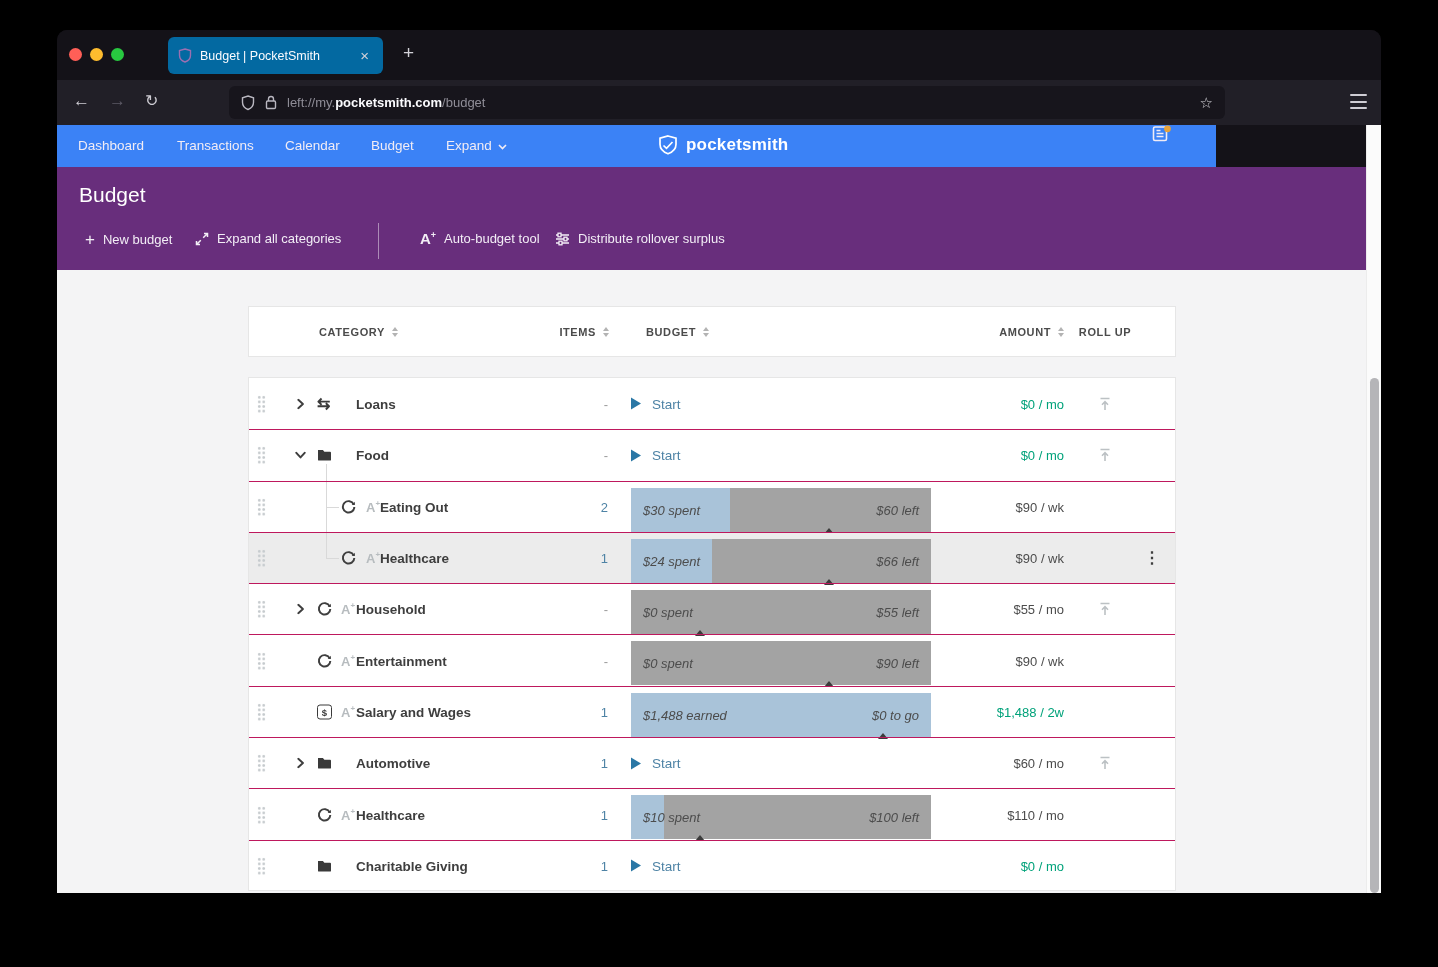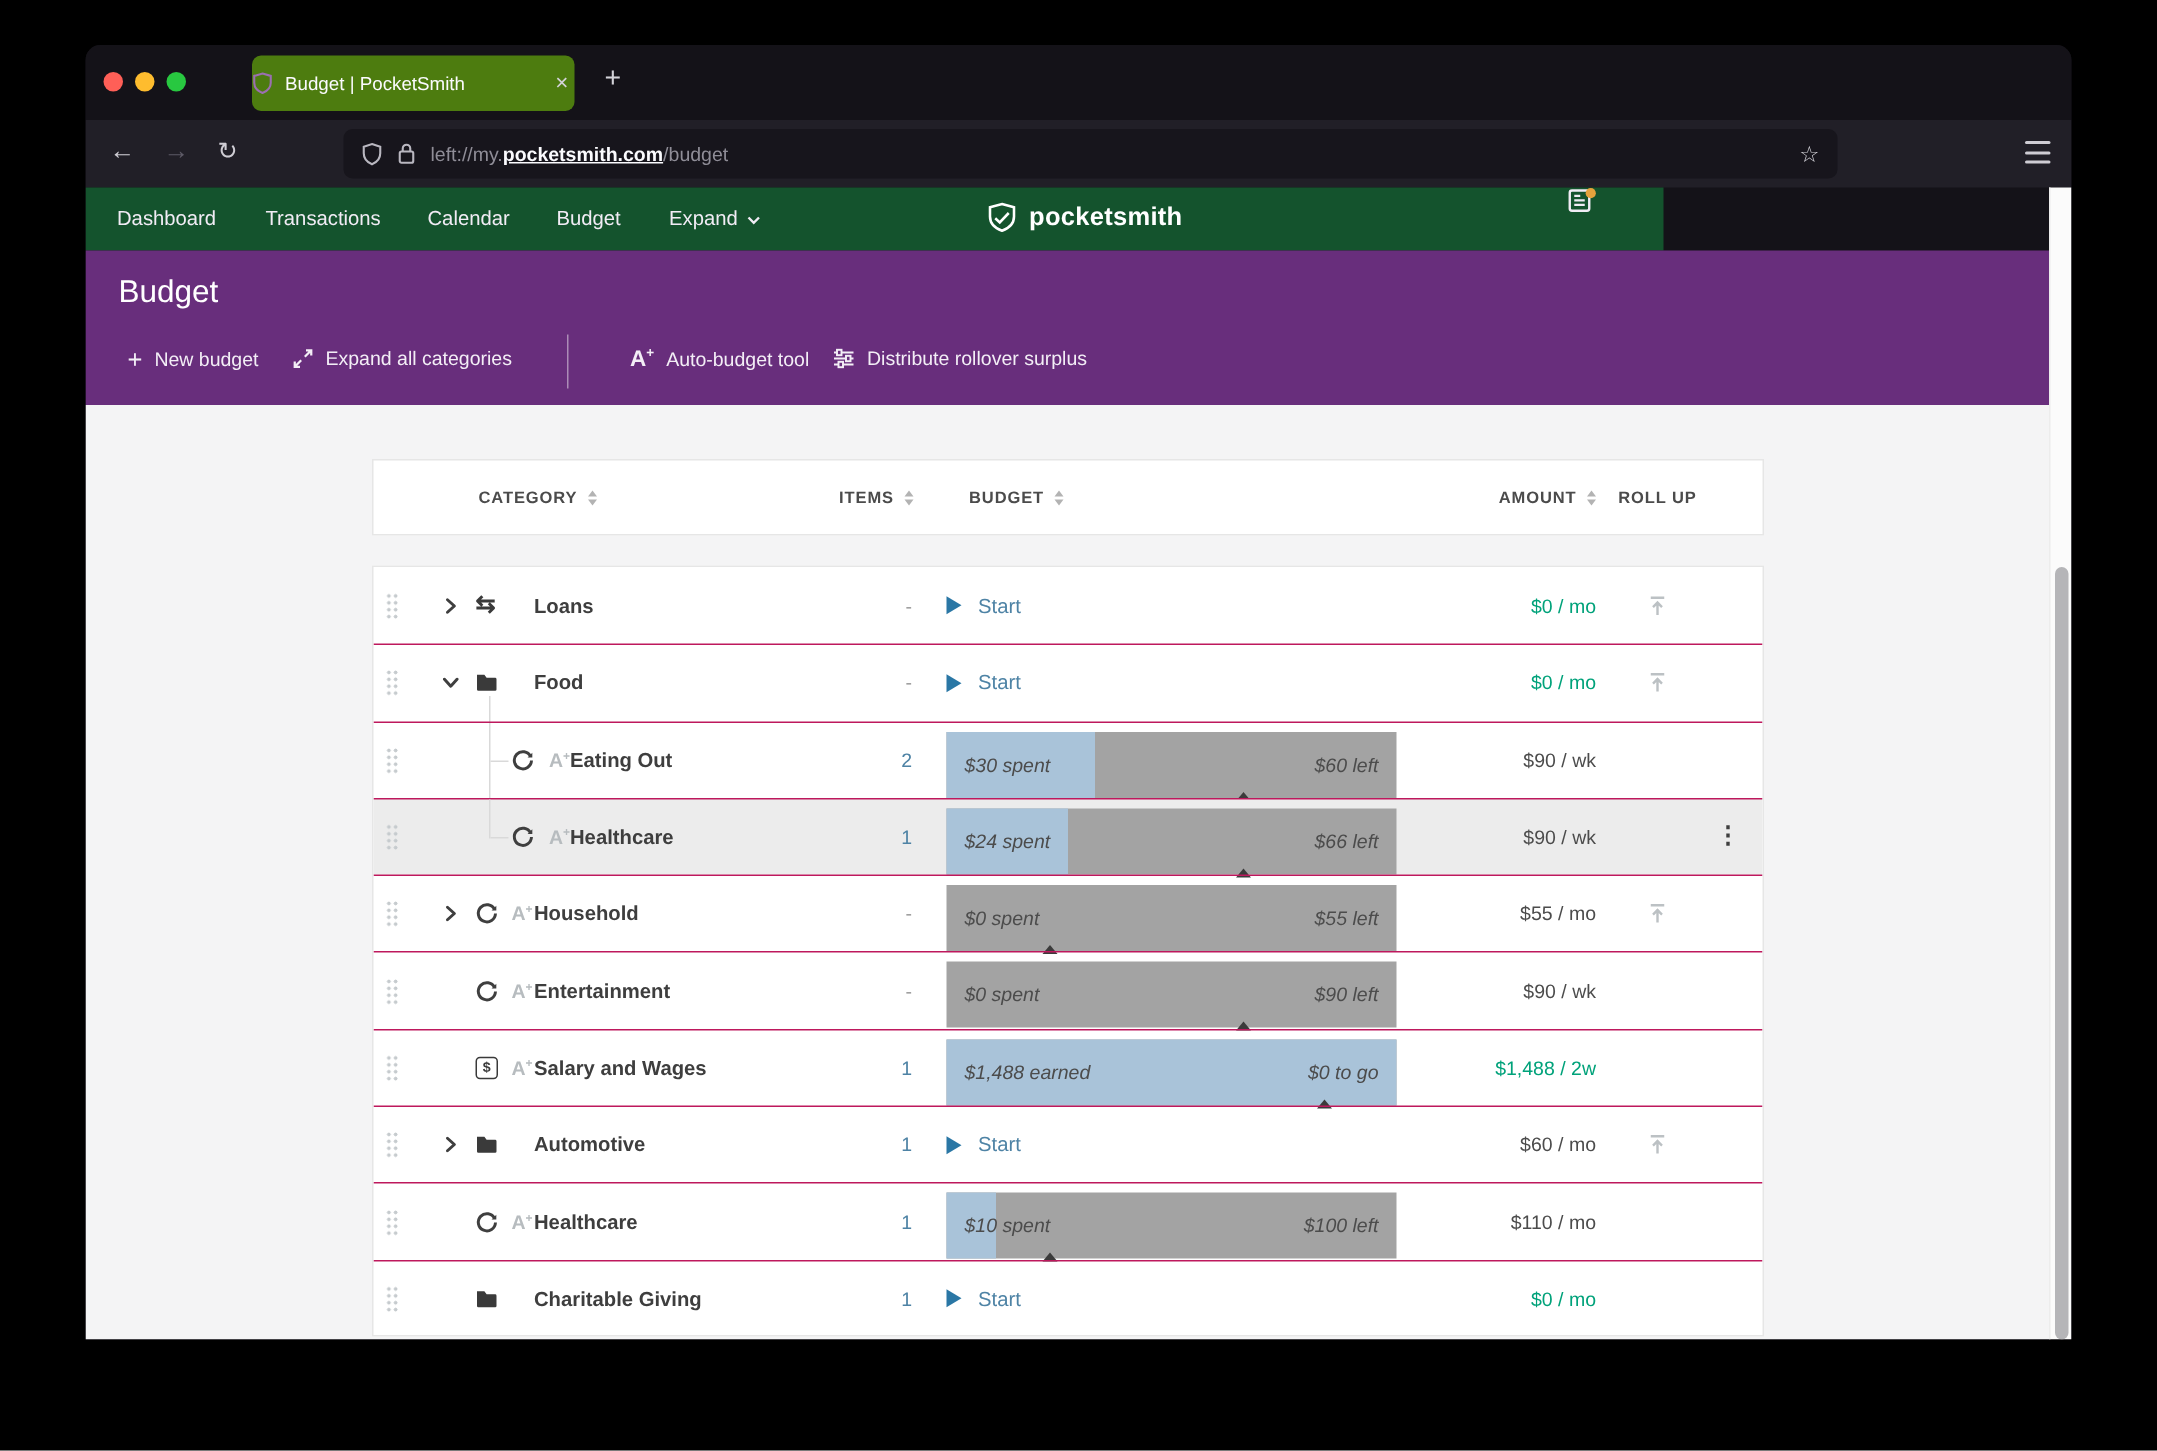--- a/index.html
+++ b/index.html
@@ -5,38 +5,38 @@
   html,body{margin:0;padding:0;}
   body{width:1438px;height:967px;background:#000;position:relative;overflow:hidden;
        font-family:"Liberation Sans",sans-serif;-webkit-font-smoothing:antialiased;}
   .window{position:absolute;left:57px;top:30px;width:1324px;height:863px;
           border-radius:10px 10px 0 0;overflow:hidden;background:#141218;}
   
   .tabstrip{position:relative;height:50px;background:#141218;}
   .lights{position:absolute;left:12px;top:18px;display:flex;gap:8px;}
   .light{width:13px;height:13px;border-radius:50%;}
   .light.r{background:#ff5f57}.light.y{background:#febc2e}.light.g{background:#28c840}
-  .tab{position:absolute;left:111px;top:7px;width:215px;height:37px;background:#4d7c0f;
-       border-radius:6px;display:flex;align-items:center;padding:0 0;box-sizing:border-box;}
+  .tab{position:absolute;left:111px;top:7px;width:215px;height:37px;background:#0369a1;
+       border-radius:6px;display:flex;align-items:center;padding:0 10px;box-sizing:border-box;}
   .tab-title{color:#fbfbfe;font-size:12.5px;margin-left:8px;flex:1;white-space:nowrap;overflow:hidden;}
   .tab-close{color:#d3d2d8;font-size:15px;line-height:1;padding:2px 4px;border-radius:4px;}
   .newtab{position:absolute;left:340px;top:12px;color:#d3d2d8;font-size:19px;font-weight:400;padding:0 6px;}
   .toolbar{position:relative;height:45px;background:#211f27;display:flex;align-items:center;}
   .nav-btn{color:#cfcdd4;font-size:17px;position:absolute;top:11px;}
   .nav-btn.back{left:16px}.nav-btn.fwd{left:52px;color:#5d5a66}.nav-btn.reload{left:88px;font-size:16px}
   .urlbar{position:absolute;left:172px;top:6px;width:996px;height:33px;background:#17151c;
           border-radius:6px;display:flex;align-items:center;padding:0 12px;box-sizing:border-box;}
   .urlbar .icn{margin-right:10px;display:flex;align-items:center;}
   .url-text{font-size:13px;color:#8f8d97;}
-  .url-text b{color:#fbfbfe;font-weight:700;text-decoration:underline;}
+  .url-text b{color:#fbfbfe;font-weight:700;}
   .url-star{margin-left:auto;color:#d3d2d8;font-size:15px;}
   .hamb{position:absolute;left:1293px;top:14px;width:17px;height:15px;display:flex;flex-direction:column;justify-content:space-between;}
   .hamb i{display:block;height:2px;background:#cfcdd4;border-radius:1px;}
   
-  .sitenav{position:relative;height:42px;background:#14532d;width:1052px;}
+  .sitenav{position:relative;height:42px;background:#3b82f6;width:1159px;}
   .sitenav .navlink{position:absolute;top:13px;color:#f1ecf5;font-size:13.5px;font-weight:500;}
   .caret{display:inline-block;margin-left:6px;}
   .logo{position:absolute;left:600px;top:9px;display:flex;align-items:center;gap:7px;color:#fff;}
   .logo-text{font-size:17px;font-weight:600;letter-spacing:.2px;}
   .nav-right{position:absolute;right:20px;top:0;height:42px;display:flex;align-items:center;gap:34px;flex-direction:column;}
   .announce{position:relative;}
   .help-circ{width:18px;height:18px;border:1.6px solid #f1ecf5;border-radius:50%;display:flex;
              align-items:center;justify-content:center;color:#f1ecf5;font-size:11px;font-weight:700;}
   .nav-ic{display:flex;align-items:center;gap:5px;color:#f1ecf5;font-size:13.5px;font-weight:500;}
   

